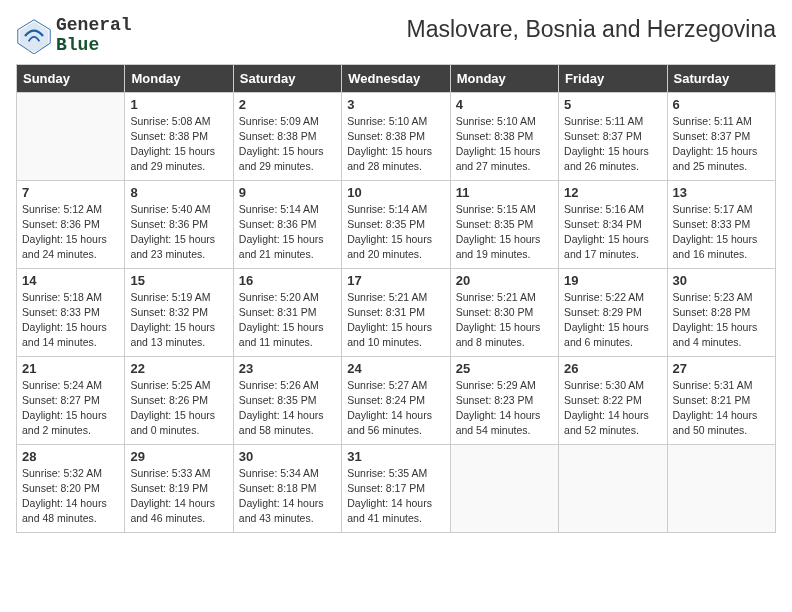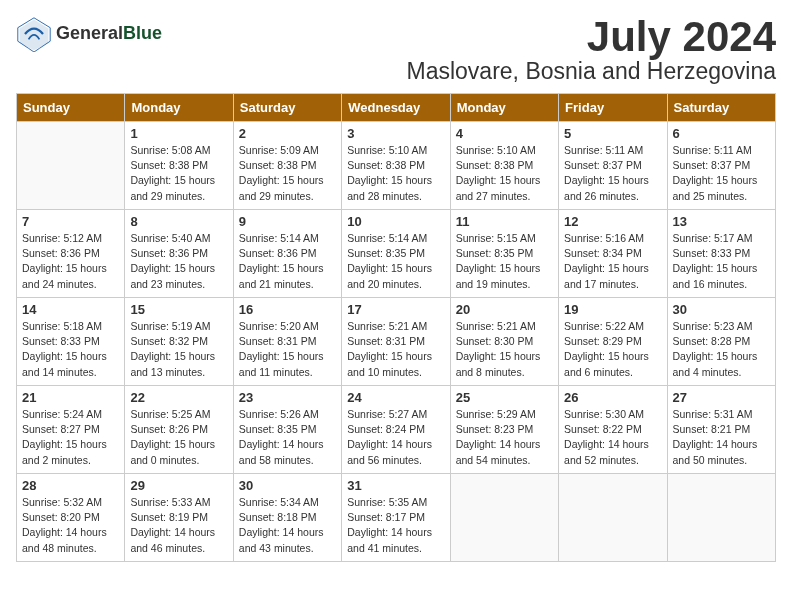--- a/index.html
+++ b/index.html
@@ -16,22 +16,23 @@
       align-items: flex-start;
       margin-bottom: 8px;
     }
     .logo {
       display: flex;
       align-items: center;
       gap: 4px;
     }
     .logo-text {
       display: flex;
-      flex-direction: row;
+      flex-direction: column;
       line-height: 1.1;
+      font-family: Liberation Mono, monospace;
     }
     .logo-general {
       font-size: 18px;
       font-weight: bold;
       color: #333;
     }
     .logo-blue {
       font-size: 18px;
       font-weight: bold;
       color: #14532d;
@@ -53,21 +54,21 @@
       font-size: 23px;
       color: #333;
       font-weight: normal;
     }
     .calendar {
       width: 100%;
       border-collapse: collapse;
       table-layout: fixed;
     }
     .calendar th {
-      background-color: #a16207;
+      background-color: #404040;
       color: #fff;
       text-align: left;
       padding: 6px 6px;
       font-size: 13px;
       border: 1px solid #ccc;
     }
     .calendar td {
       border: 1px solid #ccc;
       vertical-align: top;
       padding: 4px 5px;
@@ -101,21 +102,20 @@
       <polygon points="20,2 38,13 38,28 26,36 20,40 14,36 2,28 2,13" fill="none" stroke="#1a5fa8" stroke-width="1"></polygon>
       <path d="M10,20 Q20,8 30,20" fill="none" stroke="#1a5fa8" stroke-width="2.5"></path>
       <path d="M14,26 Q20,16 26,26" fill="none" stroke="#1a5fa8" stroke-width="2"></path>
     </svg>
     <div class="logo-text">
       <span class="logo-general">General</span>
       <span class="logo-blue">Blue</span>
     </div>
   </div>
   <div class="title-area">
-    <div class="month-title">July 2024</div>
     <div class="location-title">Maslovare, Bosnia and Herzegovina</div>
   </div>
 </div>
 
 <table class="calendar">
   <thead>
     <tr>
     <th>Sunday</th>
         <th>Monday</th>
         <th>Saturday</th>

